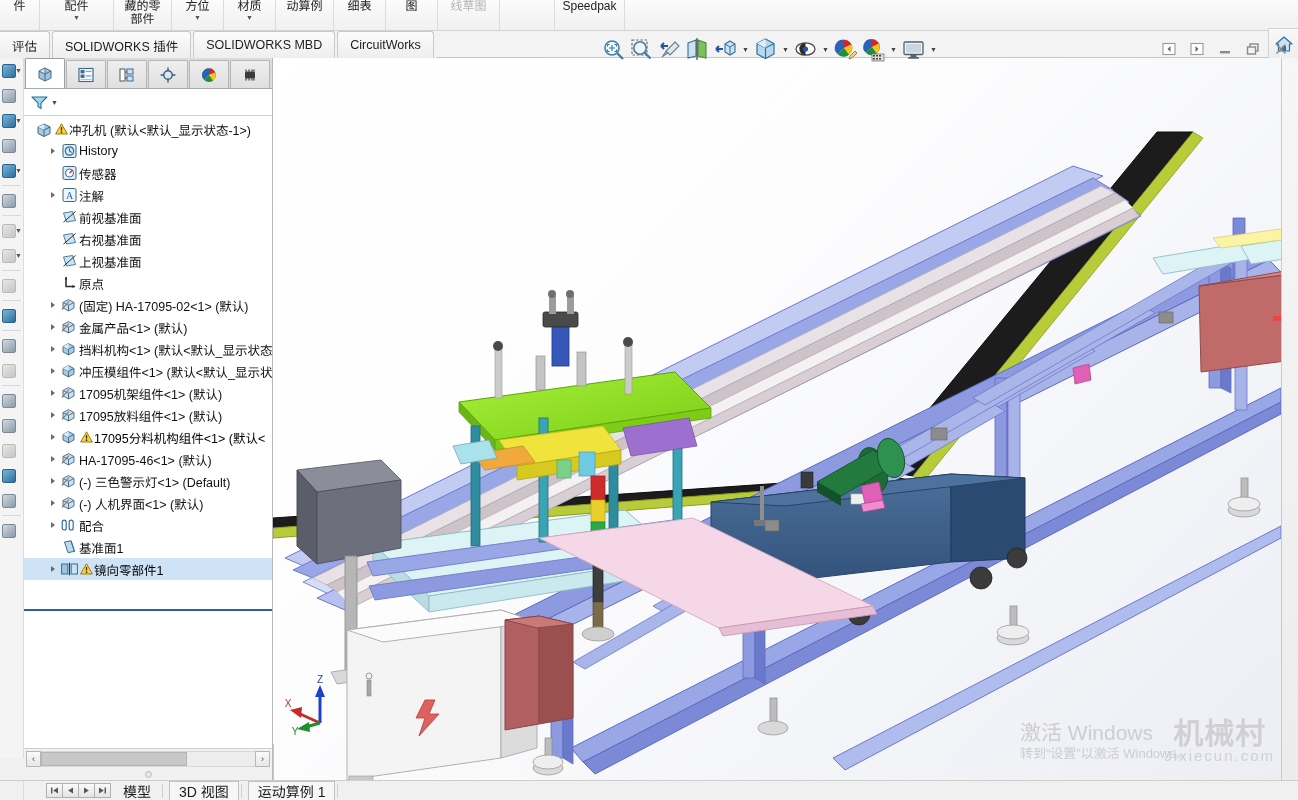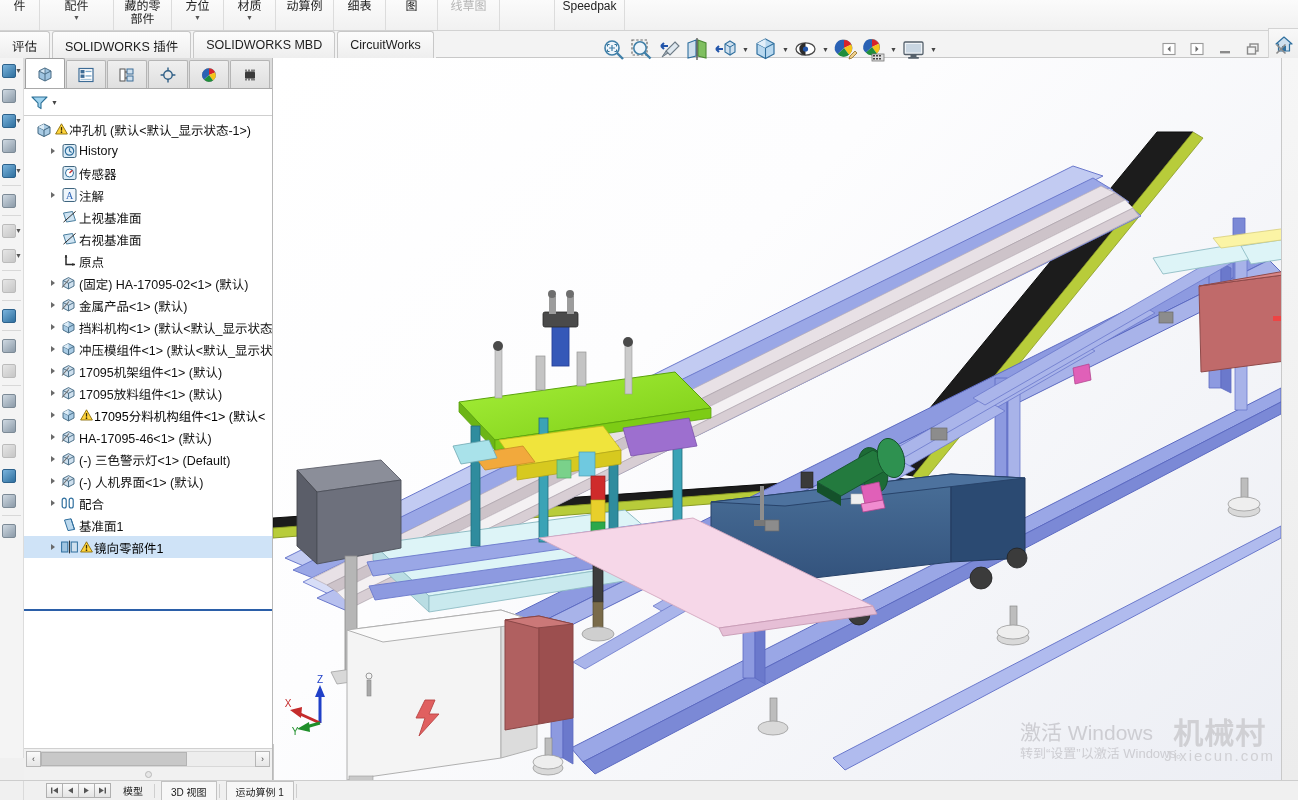--- a/index.html
+++ b/index.html
@@ -228,21 +228,21 @@
   }
   .bb-left { width: 24px; flex: 0 0 24px; height: 20px; border-right: 1px solid #dadada; }
   .bb-nav { display: flex; align-items: center; margin-left: 22px; }
   .bb-nav .nb {
     width: 17px; height: 15px; background: linear-gradient(#fafafa,#e4e4e4);
     border: 1px solid #b0b0b0; margin-right: -1px;
     display: flex; align-items: center; justify-content: center;
   }
   .bb-tab {
     padding: 0 9px; height: 19px; display: flex; align-items: center;
-    font-size: 10px; color: #1a1a1a; margin-left: 4px;
+    font-size: 14px; color: #1a1a1a; margin-left: 4px;
   }
   .bb-tab.boxed {
     border: 1px solid #c2c2c2; background: #f7f7f7; border-bottom: none;
   }
   .bb-sep { width: 1px; height: 14px; background: #cfcfcf; margin: 0 2px; }
 
   
   .fm-vert-sep {
     position: absolute; left: 273px; top: 744px; width: 1px; height: 36px;
     background: #c8c8c8; z-index: 31;
@@ -499,30 +499,39 @@
         <span class="lbl">注解</span>
       </div>
 
       <div class="tr" style="padding-left:35px">
         <span class="ic">
           <svg width="17" height="16" viewBox="0 0 17 16">
             <path d="M2.5 4 L11.5 2.5 L14.5 11.5 L5.5 13 Z" fill="#cfe4f3" stroke="#4a7e9e" stroke-width="1"></path>
             <path d="M2.5 13.2 L14.6 2.4" stroke="#2f2f2f" stroke-width="1"></path>
           </svg>
         </span>
-        <span class="lbl">上视基准面</span>
+        <span class="lbl">前视基准面</span>
       </div>
       <div class="tr" style="padding-left:35px">
         <span class="ic">
           <svg width="17" height="16" viewBox="0 0 17 16">
             <path d="M2.5 4 L11.5 2.5 L14.5 11.5 L5.5 13 Z" fill="#cfe4f3" stroke="#4a7e9e" stroke-width="1"></path>
             <path d="M2.5 13.2 L14.6 2.4" stroke="#2f2f2f" stroke-width="1"></path>
           </svg>
         </span>
         <span class="lbl">右视基准面</span>
+      </div>
+      <div class="tr" style="padding-left:35px">
+        <span class="ic">
+          <svg width="17" height="16" viewBox="0 0 17 16">
+            <path d="M2.5 4 L11.5 2.5 L14.5 11.5 L5.5 13 Z" fill="#cfe4f3" stroke="#4a7e9e" stroke-width="1"></path>
+            <path d="M2.5 13.2 L14.6 2.4" stroke="#2f2f2f" stroke-width="1"></path>
+          </svg>
+        </span>
+        <span class="lbl">上视基准面</span>
       </div>
 
       <div class="tr" style="padding-left:35px">
         <span class="ic">
           <svg width="17" height="16" viewBox="0 0 17 16">
             <path d="M5 2 V11.5 H14" stroke="#2b2b2b" stroke-width="1.5" fill="none"></path>
             <path d="M14 11.5 L11.3 10.1 L11.3 12.9 Z" fill="#2b2b2b"></path>
             <path d="M5 2 L3.7 4.6 L6.3 4.6 Z" fill="#2b2b2b"></path>
           </svg>
         </span>

